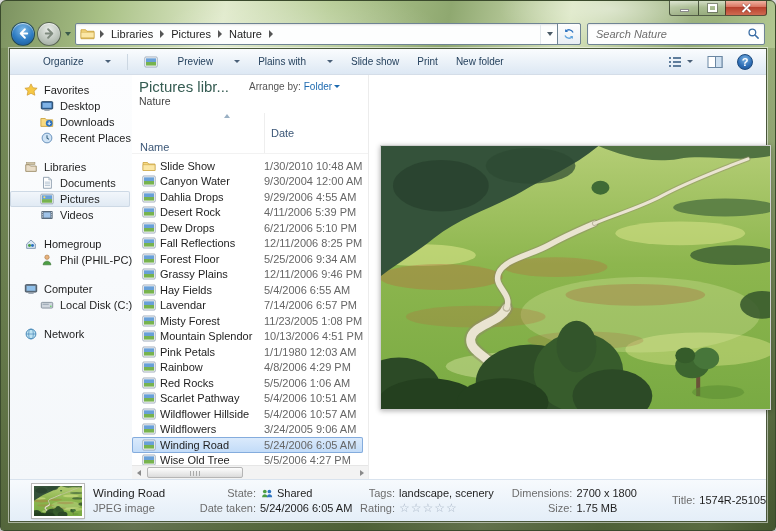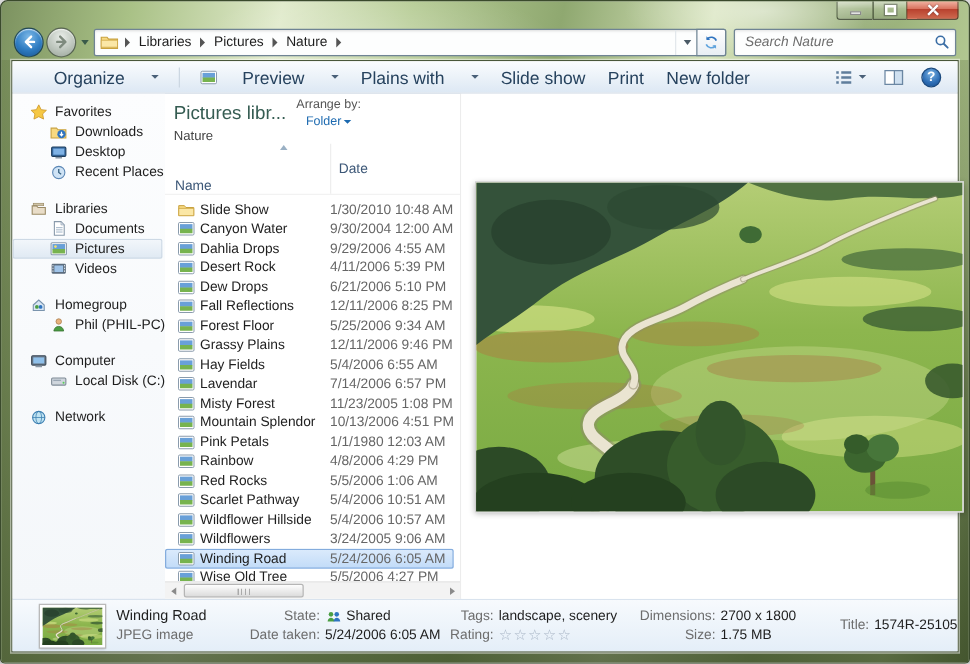--- a/index.html
+++ b/index.html
@@ -57,21 +57,21 @@
     display:flex; align-items:center; padding:0 4px 0 8px; box-shadow:inset 0 1px 2px rgba(0,0,0,.10); }
   .searchbox input{ flex:1; border:none; outline:none; background:transparent; font:italic 11px "Liberation Sans",sans-serif; color:#555; min-width:0; }
   .searchbox input::placeholder{ color:#6d6d6d; font-style:italic; }
 
   
   .main-panel{ position:absolute; left:8px; right:8px; top:47px; bottom:8px; background:#fff;
     border:1px solid #49573a; box-shadow:0 0 0 1px rgba(255,255,255,.5); display:flex; flex-direction:column; }
 
   .toolbar{ height:26px; flex:0 0 auto; display:flex; align-items:center; gap:4px; padding:0 8px 0 26px;
     background:linear-gradient(#fafcfe,#eaf1f8 55%,#dde8f4); border-bottom:1px solid #d4dde8; }
-  .tb-btn{ font-size:14px; color:#26425e; padding:3px 7px; border-radius:3px; display:flex; align-items:center; gap:20px; white-space:nowrap; cursor:default; }
+  .tb-btn{ font-size:10px; color:#26425e; padding:3px 7px; border-radius:3px; display:flex; align-items:center; gap:20px; white-space:nowrap; cursor:default; }
   .tb-caret{ width:0; height:0; border-top:3.5px solid #4a6078; border-left:3px solid transparent; border-right:3px solid transparent; margin-left:1px; }
   .tb-sep{ width:1px; height:16px; background:#ccd7e2; margin:0 5px; }
   .tb-spacer{ flex:1; }
   .tb-icon-btn{ padding:3px 5px; border-radius:3px; display:flex; align-items:center; gap:3px; }
   .help-circle{ width:16px; height:16px; border-radius:50%; background:radial-gradient(circle at 50% 30%, #7ab2e2, #2d6db5 60%, #1c4f8c);
     color:#fff; font-size:11px; font-weight:bold; display:flex; align-items:center; justify-content:center; border:1px solid #1c4a7e; }
 
   .content{ flex:1 1 auto; display:flex; min-height:0; }
 
   
@@ -81,21 +81,21 @@
   .side-row .sic{ width:14px; height:14px; flex:0 0 auto; display:flex; }
   .side-row .sic svg{ width:14px; height:14px; }
   .side-row.selected{ background:linear-gradient(#f3f7fb,#dfe9f3); box-shadow:inset 0 0 0 1px #cdd9e5; border-radius:2px; margin-right:2px; }
   .side-gap{ height:13px; }
 
   
   .listpane{ flex:0 0 226px; display:flex; flex-direction:column; border-right:1px solid #ececec; min-height:0; }
   .lib-header{ flex:0 0 38px; padding:3px 6px 0 7px; }
   .lib-title-row{ display:flex; align-items:center; }
   .lib-title{ font-size:15px; color:#355c52; white-space:nowrap; }
-  .arrange{ margin-left:8px; font-size:10px; color:#555; white-space:nowrap; display:flex; align-items:center; gap:3px;flex-direction:column; }
+  .arrange{ margin-left:20px; font-size:10px; color:#555; white-space:nowrap; display:flex; align-items:center; gap:3px; }
   .arrange-val{ color:#1d6ab0; font-size:10px; display:flex; align-items:center; gap:2px; cursor:default; }
   .arr-caret{ width:0; height:0; border-top:3.5px solid #1d6ab0; border-left:3px solid transparent; border-right:3px solid transparent; }
   .lib-sub{ font-size:10.5px; color:#444; margin-top:0px; }
 
   .col-headers{ flex:0 0 20px; display:flex; align-items:center; padding-left:8px; font-size:11px; color:#3c5777;
     border-bottom:1px solid #f2f2f2; position:relative; }
   .ch-name{ width:124px;margin-top:28px; }
   .ch-date{ flex:1; border-left:1px solid #eee; padding-left:6px; height:100%; display:flex; align-items:center; }
   .sort-caret{ position:absolute; left:92px; top:1px; width:0; height:0; border-bottom:4px solid #9ab0c4; border-left:3.5px solid transparent; border-right:3.5px solid transparent; }
 
@@ -276,36 +276,36 @@
             <span class="sic">
               <svg viewBox="0 0 16 16">
                 <path d="M8 1l2.2 4.4 4.8.6-3.5 3.3.9 4.7L8 11.8 3.6 14l.9-4.7L1 6l4.8-.6z" fill="#f6c844" stroke="#cf9a2f" stroke-width=".8"></path>
               </svg>
             </span>
             <span>Favorites</span>
           </div>
           <div class="side-row child">
             <span class="sic">
               <svg viewBox="0 0 16 16">
+                <rect x="1.5" y="3" width="13" height="8.5" rx="1" fill="#3a6ea5" stroke="#1d3c5c"></rect>
+                <rect x="3" y="4.5" width="10" height="5.5" fill="#7fb2e5"></rect>
+                <rect x="5" y="12" width="6" height="1.5" fill="#8a97a5"></rect>
+              </svg>
+            </span>
+            <span>Desktop</span>
+          </div>
+          <div class="side-row child">
+            <span class="sic">
+              <svg viewBox="0 0 16 16">
                 <path d="M1 4h5l1.3 1.5H14.5V13H1z" fill="#f7d981" stroke="#c9a23f"></path>
                 <circle cx="10.5" cy="9.5" r="3.8" fill="#2f74c0"></circle>
                 <path d="M10.5 7.4v3.2M9 9.3l1.5 1.7L12 9.3" stroke="#fff" stroke-width="1.1" fill="none"></path>
               </svg>
             </span>
             <span>Downloads</span>
-          </div>
-          <div class="side-row child">
-            <span class="sic">
-              <svg viewBox="0 0 16 16">
-                <rect x="1.5" y="3" width="13" height="8.5" rx="1" fill="#3a6ea5" stroke="#1d3c5c"></rect>
-                <rect x="3" y="4.5" width="10" height="5.5" fill="#7fb2e5"></rect>
-                <rect x="5" y="12" width="6" height="1.5" fill="#8a97a5"></rect>
-              </svg>
-            </span>
-            <span>Desktop</span>
           </div>
           <div class="side-row child">
             <span class="sic">
               <svg viewBox="0 0 16 16">
                 <circle cx="8" cy="8" r="5.6" fill="#cfe3f5" stroke="#5b87b5"></circle>
                 <path d="M8 4.8v3.2l2.2 1.6" stroke="#35607f" stroke-width="1.2" fill="none"></path>
               </svg>
             </span>
             <span>Recent Places</span>
           </div>

